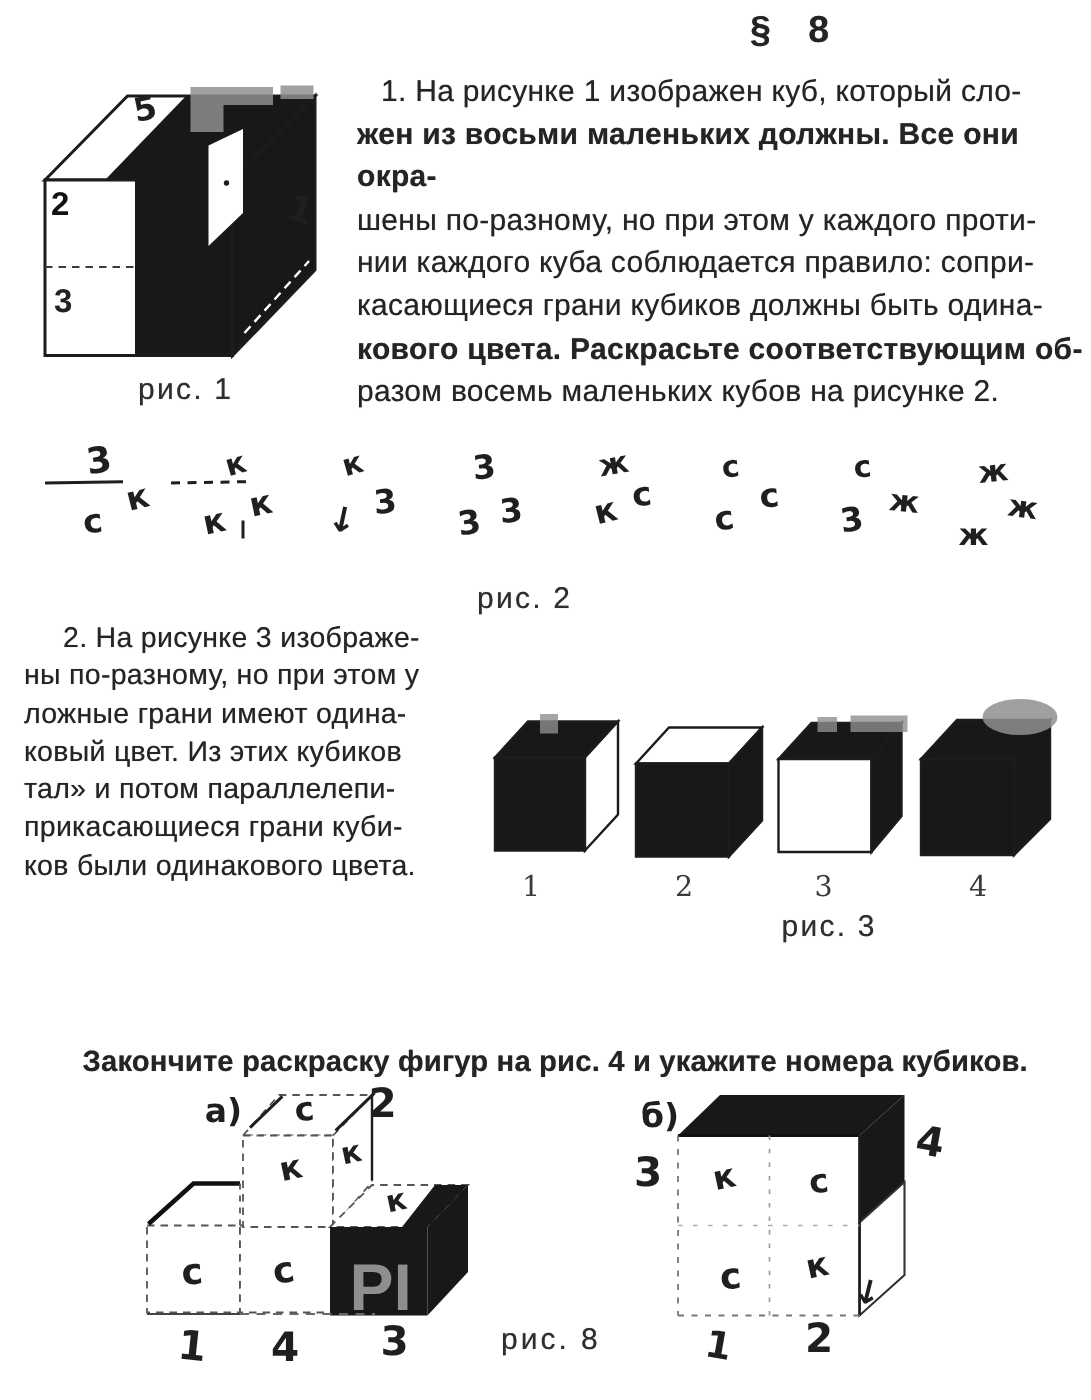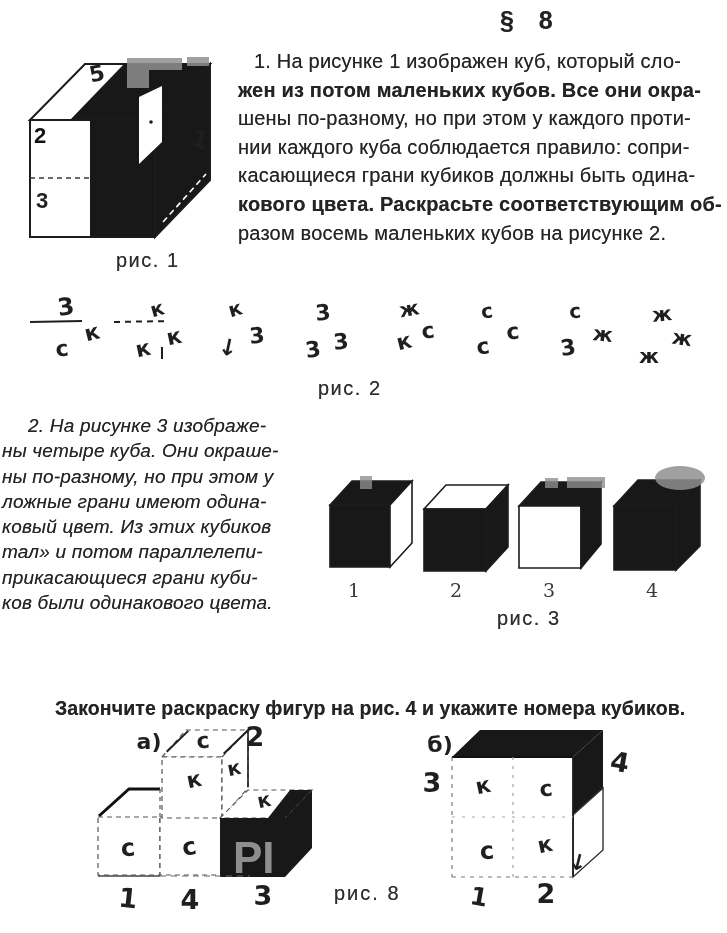--- a/index.html
+++ b/index.html
@@ -6,21 +6,21 @@
   body{
     width:727px;height:933px;position:relative;background:#ffffff;
     font-family:"Liberation Sans",sans-serif;color:#242424;overflow:hidden;
   }
   .abs{position:absolute;}
   .printed{text-shadow:0 0 .5px rgba(45,45,45,.65);}
   .p1{left:238px;top:47px;width:488px;font-size:20px;line-height:28.6px;letter-spacing:.2px;}
   .p1 div:nth-child(1){text-indent:16px;}
   .p1 div:nth-child(2){font-weight:700;}
   .p1 div:nth-child(6){font-weight:700;}
-  .p2{left:2px;top:413px;width:334px;font-size:19px;line-height:25.3px;letter-spacing:.2px;font-style:italic;}
+  .p2{left:16px;top:413px;width:334px;font-size:19px;line-height:25.3px;letter-spacing:.2px;}
   .p2 div:nth-child(1){text-indent:26px;}
   .task{left:55px;top:697px;font-size:19.5px;font-weight:700;letter-spacing:.1px;}
   .hdr{left:500px;top:6px;font-size:25px;font-weight:700;word-spacing:16px;letter-spacing:1px;}
   .caption{font-size:20px;letter-spacing:1.5px;color:#2e2e2e;}
   .ovl{position:absolute;inset:0;pointer-events:none;}
   .hw{
     position:absolute;font-family:"DejaVu Sans",sans-serif;font-weight:600;
     color:#1f1f1f;line-height:1;white-space:nowrap;
   }
   .stroke{position:absolute;height:0;border-top:2.4px solid #1f1f1f;transform-origin:0 0;}
@@ -51,25 +51,25 @@
   <circle cx="151" cy="122" r="1.8" fill="#1c1c1c"></circle>
 
   <line x1="163" y1="222" x2="206" y2="174" stroke="#ffffff" stroke-width="1.6" stroke-dasharray="6 4"></line>
 
   <polygon points="127,58 182,58 182,70 149,70 149,88 127,88" opacity="0.85" fill="#8f8f8f"></polygon>
   <rect x="187" y="57" width="22" height="9" opacity="0.85" fill="#8f8f8f"></rect>
 
   <text class="plabel" x="34" y="143" font-size="22" fill="#111">2</text>
   <text class="plabel" x="36" y="208" font-size="22" font-weight="400" fill="#222">3</text>
 </svg>
-<div class="abs caption printed" style="left:92px;top:249px;margin-left:24px;">рис. 1</div>
+<div class="abs caption printed" style="left:92px;top:249px;">рис. 1</div>
 
 <div class="abs p1 printed">
     <div>1. На рисунке 1 изображен куб, который сло-</div>
-    <div>жен из потом маленьких кубов. Все они окра-</div>
+    <div>жен из восьми маленьких должны. Все они окра-</div>
     <div>шены по-разному, но при этом у каждого проти-</div>
     <div>нии каждого куба соблюдается правило: сопри-</div>
     <div>касающиеся грани кубиков должны быть одина-</div>
     <div>кового цвета. Раскрасьте соответствующим об-</div>
     <div>разом восемь маленьких кубов на рисунке 2.</div>
   </div>
 
 <div class="ovl">
     <span class="hw" style="left: 66px; top: 307px; font-size: 24px; transform: translate(-50%, -50%) rotate(-8deg);">3</span>
     <span class="hw" style="left: 92px; top: 333px; font-size: 22px; transform: translate(-50%, -50%) rotate(-14deg);">к</span>
@@ -92,25 +92,24 @@
     <span class="hw" style="left: 575px; top: 311px; font-size: 20px; transform: translate(-50%, -50%) rotate(-5deg);">с</span>
     <span class="hw" style="left: 568px; top: 348px; font-size: 22px; transform: translate(-50%, -50%) rotate(-8deg);">3</span>
     <span class="hw" style="left: 603px; top: 334px; font-size: 20px; transform: translate(-50%, -50%) rotate(6deg);">ж</span>
     <span class="hw" style="left: 662px; top: 314px; font-size: 20px; transform: translate(-50%, -50%) rotate(-6deg);">ж</span>
     <span class="hw" style="left: 682px; top: 338px; font-size: 20px; transform: translate(-50%, -50%) rotate(8deg);">ж</span>
     <span class="hw" style="left: 649px; top: 356px; font-size: 20px; transform: translate(-50%, -50%) rotate(0deg);">ж</span>
     <div class="stroke" style="left: 30px; top: 321px; width: 52px; transform: rotate(-1deg);"></div>
     <div class="stroke dashed" style="left: 114px; top: 321px; width: 50px; transform: rotate(-1deg);"></div>
     <div class="stroke dashed" style="left: 163px; top: 347px; width: 12px; transform: rotate(90deg);"></div>
   </div>
-<div class="abs caption printed" style="left:318px;top:377px;">рис. 2</div>
+<div class="abs caption printed" style="left:318px;top:388px;">рис. 2</div>
 
 <div class="abs p2 printed">
     <div>2. На рисунке 3 изображе-</div>
-    <div>ны четыре куба. Они окраше-</div>
     <div>ны по-разному, но при этом у</div>
     <div>ложные грани имеют одина-</div>
     <div>ковый цвет. Из этих кубиков</div>
     <div>тал» и потом параллелепи-</div>
     <div>прикасающиеся грани куби-</div>
     <div>ков были одинакового цвета.</div>
   </div>
 
 <svg class="abs" style="left:322px;top:462px;" width="400" height="142" viewBox="322 462 400 142">
 
@@ -140,21 +139,21 @@
     <polygon points="614,506 676,506 676,570 614,570" fill="#181818"></polygon>
     <polygon points="676,506 700,480 700,546 676,570" fill="#181818"></polygon>
   </g>
   <ellipse cx="680" cy="478" rx="25" ry="12" opacity="0.85" fill="#8f8f8f"></ellipse>
 
   <text class="num" x="348" y="597" font-size="19" fill="#3a3a3a">1</text>
   <text class="num" x="450" y="597" font-size="19" fill="#3a3a3a">2</text>
   <text class="num" x="543" y="597" font-size="19" fill="#3a3a3a">3</text>
   <text class="num" x="646" y="597" font-size="19" fill="#3a3a3a">4</text>
 </svg>
-<div class="abs caption printed" style="left:497px;top:607px;">рис. 3</div>
+<div class="abs caption printed" style="left:521px;top:607px;">рис. 3</div>
 
 <div class="abs task printed">Закончите раскраску фигур на рис. 4 и укажите номера кубиков.</div>
 
 <svg class="abs" style="left:90px;top:715px;" width="235" height="170" viewBox="90 715 235 170">
 
   <polygon points="98,817 160,817 160,875 98,875" fill="#ffffff" stroke="#555" stroke-width="1.2" stroke-dasharray="5 4"></polygon>
   <path d="M99,816 L129,789 L160,789" fill="none" stroke="#101010" stroke-width="3"></path>
   <line x1="160" y1="789" x2="160" y2="817" stroke="#555" stroke-width="1.2" stroke-dasharray="4 4"></line>
 
   <polygon points="160,817 222,817 222,875 160,875" fill="#ffffff" stroke="#555" stroke-width="1.2" stroke-dasharray="5 4"></polygon>

